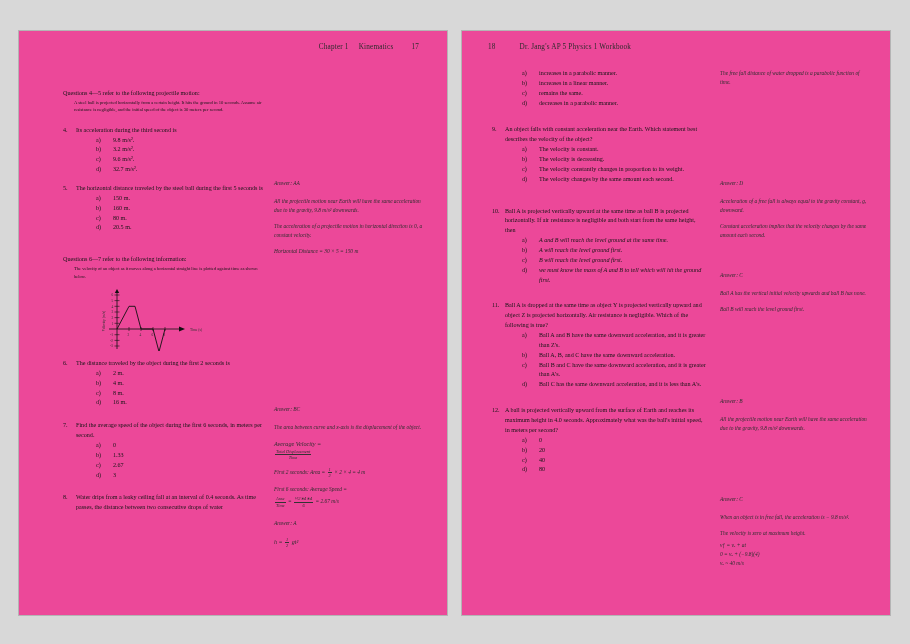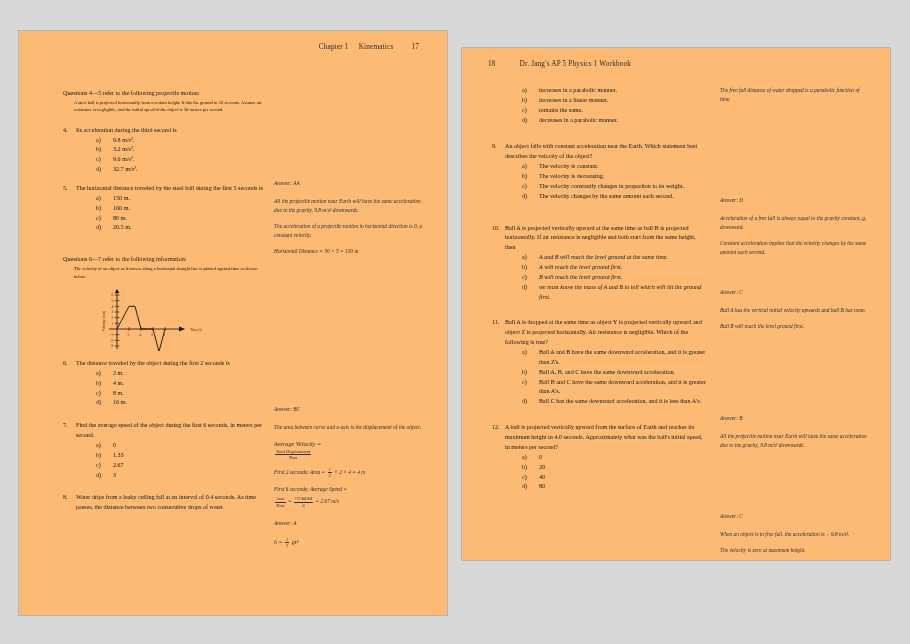--- a/index.html
+++ b/index.html
@@ -12,34 +12,34 @@
   .spread{
     position:relative;
     width:910px;height:644px;
     display:flex;
     gap:14px;
     padding:0;
     box-sizing:border-box;
   }
   .page{
     position:relative;
-    background:#fdba74;
+    background:#ec4899;
     border:1px solid #b4b4b4;
     box-sizing:border-box;
     overflow:hidden;
   }
   .page-left{
     position:absolute;
     left:18px;top:30px;
     width:430px;height:586px;
   }
   .page-right{
     position:absolute;
-    left:461px;top:47px;
-    width:430px;height:514px;
+    left:461px;top:30px;
+    width:430px;height:586px;
   }
   
   .runhead{
     position:absolute;
     font-size:7.2px;
     color:#2b2b2b;
     letter-spacing:.2px;
     white-space:nowrap;
   }
   .runhead.left{ right:28px; top:12px; }

